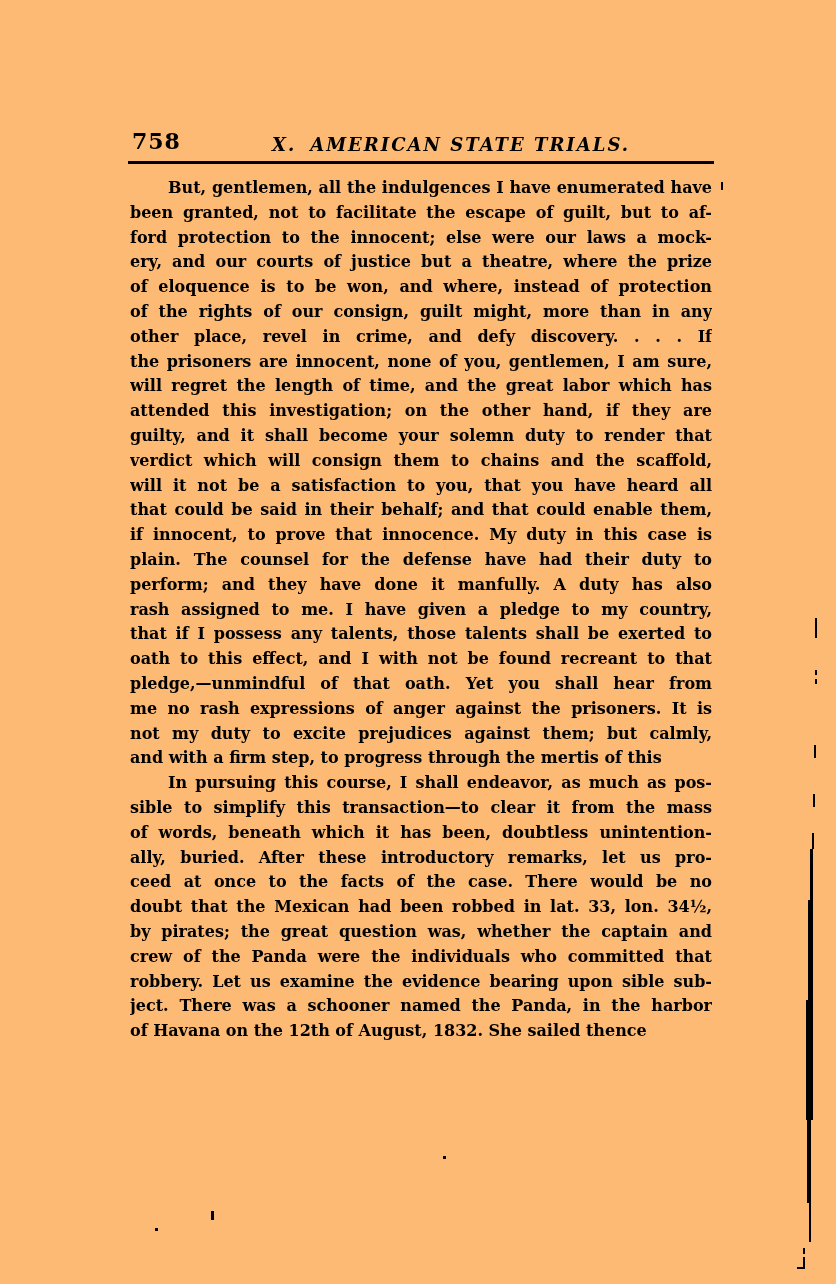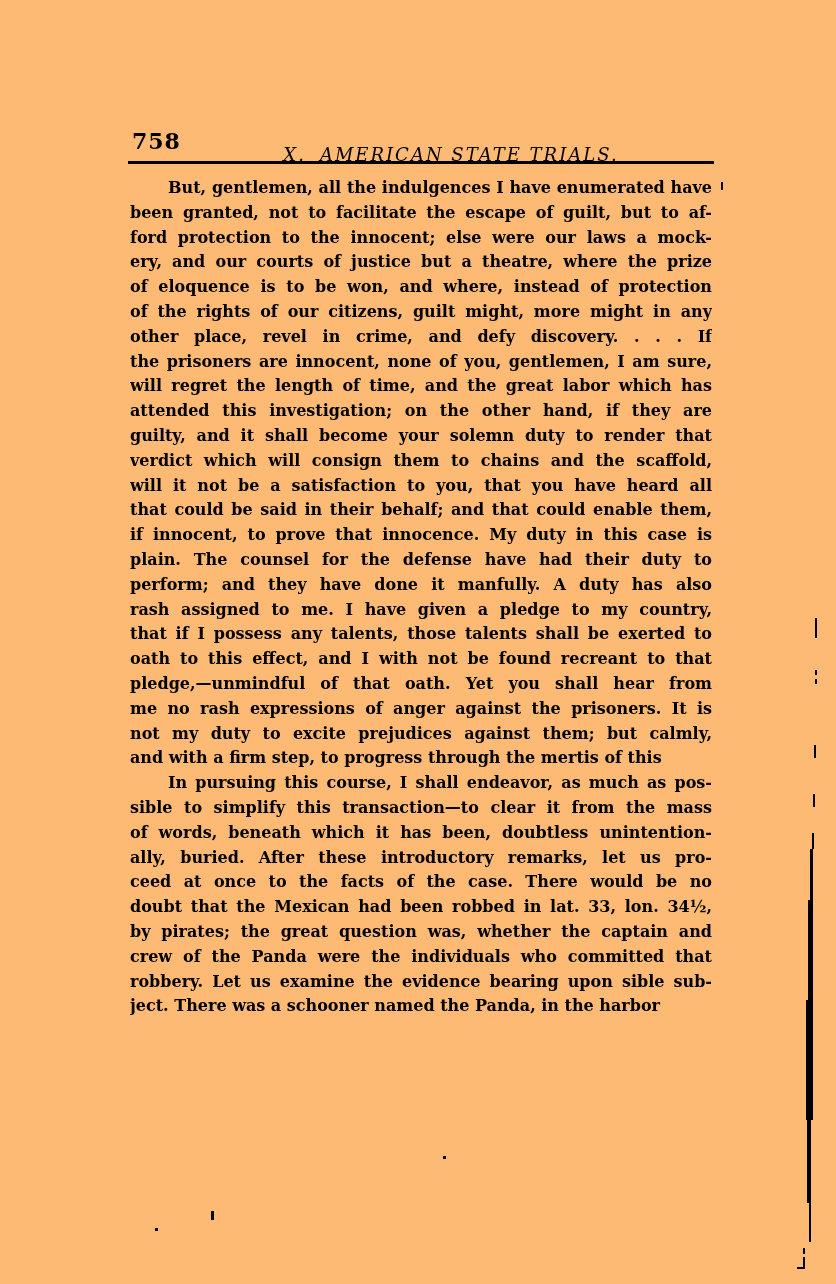--- a/index.html
+++ b/index.html
@@ -29,24 +29,24 @@
     left: 2px;
     top: 0;
     font-size: 22px;
     font-weight: bold;
     letter-spacing: 1px;
   }
   .runhead {
     position: absolute;
     left: 60px;
     right: 0;
-    top: 16px;
+    top: 6px;
     text-align: center;
     font-size: 18px;
-    font-weight: normal;
+    font-weight: bold;
     font-style: italic;
     letter-spacing: 2px;
     white-space: nowrap;
   }
   .runhead .numeral { margin-right: 14px; }
   .head-rule {
     position: absolute;
     top: 161px;
     left: 128px;
     width: 586px;
@@ -92,21 +92,21 @@
   </div>
   <div class="head-rule"></div>
 
   <main class="body-text">
     <div class="para">
         <div class="line">But, gentlemen, all the indulgences I have enumerated have</div>
         <div class="line">been granted, not to facilitate the escape of guilt, but to af-</div>
         <div class="line">ford protection to the innocent; else were our laws a mock-</div>
         <div class="line">ery, and our courts of justice but a theatre, where the prize</div>
         <div class="line">of eloquence is to be won, and where, instead of protection</div>
-        <div class="line">of the rights of our citizens, guilt might, more might in any</div>
+        <div class="line">of the rights of our consign, guilt might, more than in any</div>
         <div class="line">other place, revel in crime, and defy discovery. . . . If</div>
         <div class="line">the prisoners are innocent, none of you, gentlemen, I am sure,</div>
         <div class="line">will regret the length of time, and the great labor which has</div>
         <div class="line">attended this investigation; on the other hand, if they are</div>
         <div class="line">guilty, and it shall become your solemn duty to render that</div>
         <div class="line">verdict which will consign them to chains and the scaffold,</div>
         <div class="line">will it not be a satisfaction to you, that you have heard all</div>
         <div class="line">that could be said in their behalf; and that could enable them,</div>
         <div class="line">if innocent, to prove that innocence. My duty in this case is</div>
         <div class="line">plain. The counsel for the defense have had their duty to</div>
@@ -123,20 +123,21 @@
         <div class="line">In pursuing this course, I shall endeavor, as much as pos-</div>
         <div class="line">sible to simplify this transaction—to clear it from the mass</div>
         <div class="line">of words, beneath which it has been, doubtless unintention-</div>
         <div class="line">ally, buried. After these introductory remarks, let us pro-</div>
         <div class="line">ceed at once to the facts of the case. There would be no</div>
         <div class="line">doubt that the Mexican had been robbed in lat. 33, lon. 34½,</div>
         <div class="line">by pirates; the great question was, whether the captain and</div>
         <div class="line">crew of the Panda were the individuals who committed that</div>
         <div class="line">robbery. Let us examine the evidence bearing upon sible sub-</div>
         <div class="line">ject. There was a schooner named the Panda, in the harbor</div>
+        <div class="line">of Havana on the 12th of August, 1832. She sailed thence</div>
       </div>
   </main>
 
   <div class="mark" style="left:721px; top:182px; width:2px; height:8px;"></div>
 
   <div class="mark" style="left:815px; top:618px; width:2px; height:20px;"></div>
   <div class="mark" style="left:815px; top:670px; width:2px; height:5px;"></div>
   <div class="mark" style="left:815px; top:679px; width:2px; height:5px;"></div>
   <div class="mark" style="left:814px; top:745px; width:2px; height:13px;"></div>
   <div class="mark" style="left:813px; top:794px; width:2px; height:13px;"></div>

